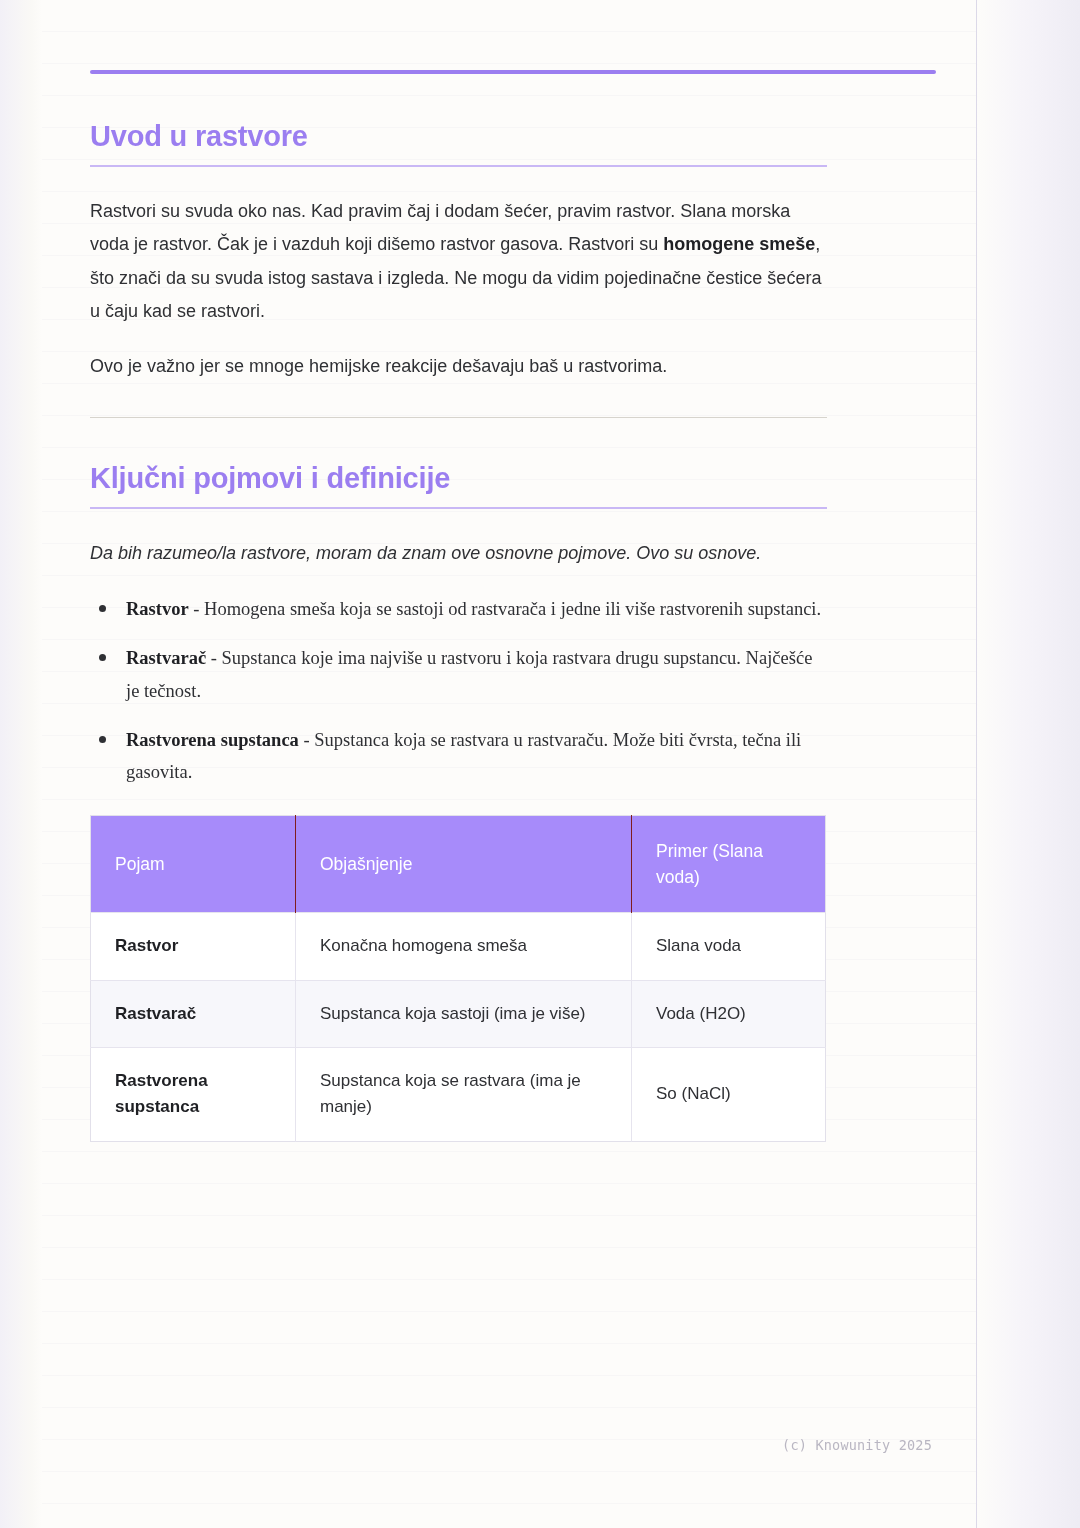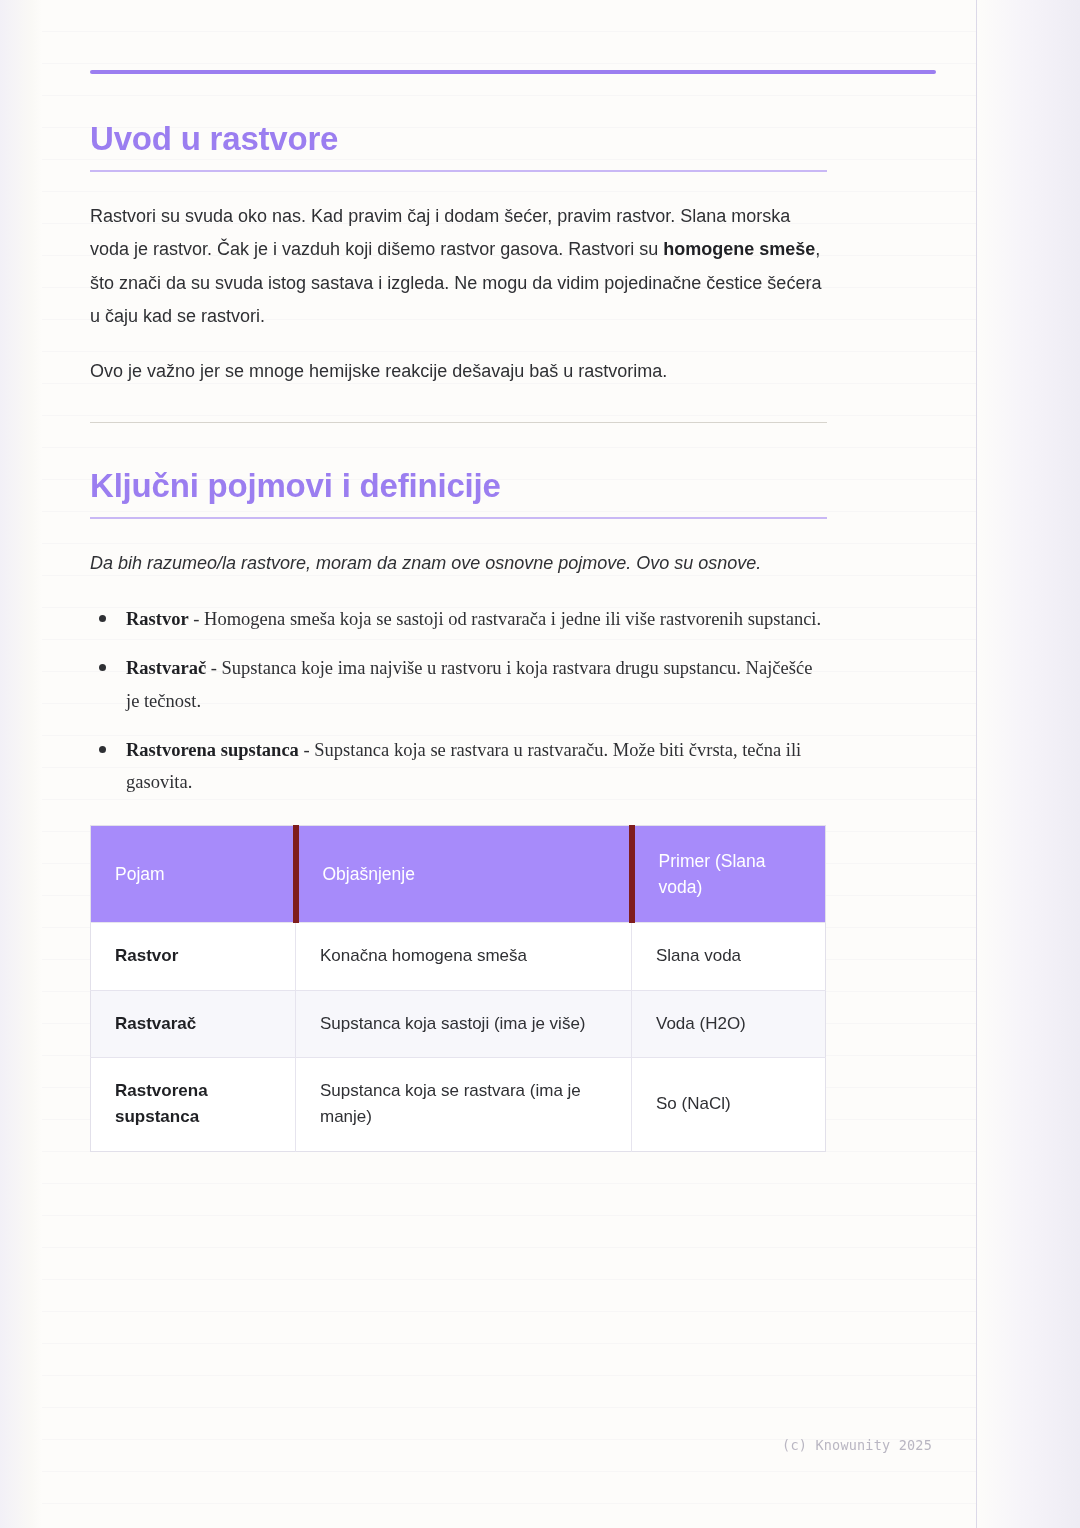--- a/index.html
+++ b/index.html
@@ -68,21 +68,21 @@
   }
   .title-rule {
     height: 4px;
     background: #9b7ef0;
     width: 846px;
     margin-bottom: 46px;
     border-radius: 2px;
   }
 
   h2.section-title {
-    font-size: 33px;
+    font-size: 29px;
     font-weight: bold;
     color: #9b7ef0;
     margin: 0 0 12px 0;
     letter-spacing: -0.2px;
   }
   .section-rule {
     height: 2px;
     background: #c9b8f5;
     width: 737px;
     margin-bottom: 28px;
@@ -140,21 +140,21 @@
   }
   table.concept-table th {
     background: #a78bfa;
     color: #ffffff;
     font-size: 17.5px;
     font-weight: normal;
     text-align: left;
     padding: 22px 24px;
     line-height: 1.5;
     vertical-align: middle;
-    border-right: 6px solid #7f1d1d;
+    border-right: 1px solid #7f1d1d;
   }
   table.concept-table th:last-child { border-right: none; margin-top: 11px; }
   table.concept-table td {
     font-size: 17px;
     color: #2f3034;
     padding: 20px 24px;
     line-height: 1.55;
     vertical-align: middle;
     border-top: 1px solid #e6e4ee;
     border-right: 1px solid #e6e4ee;

